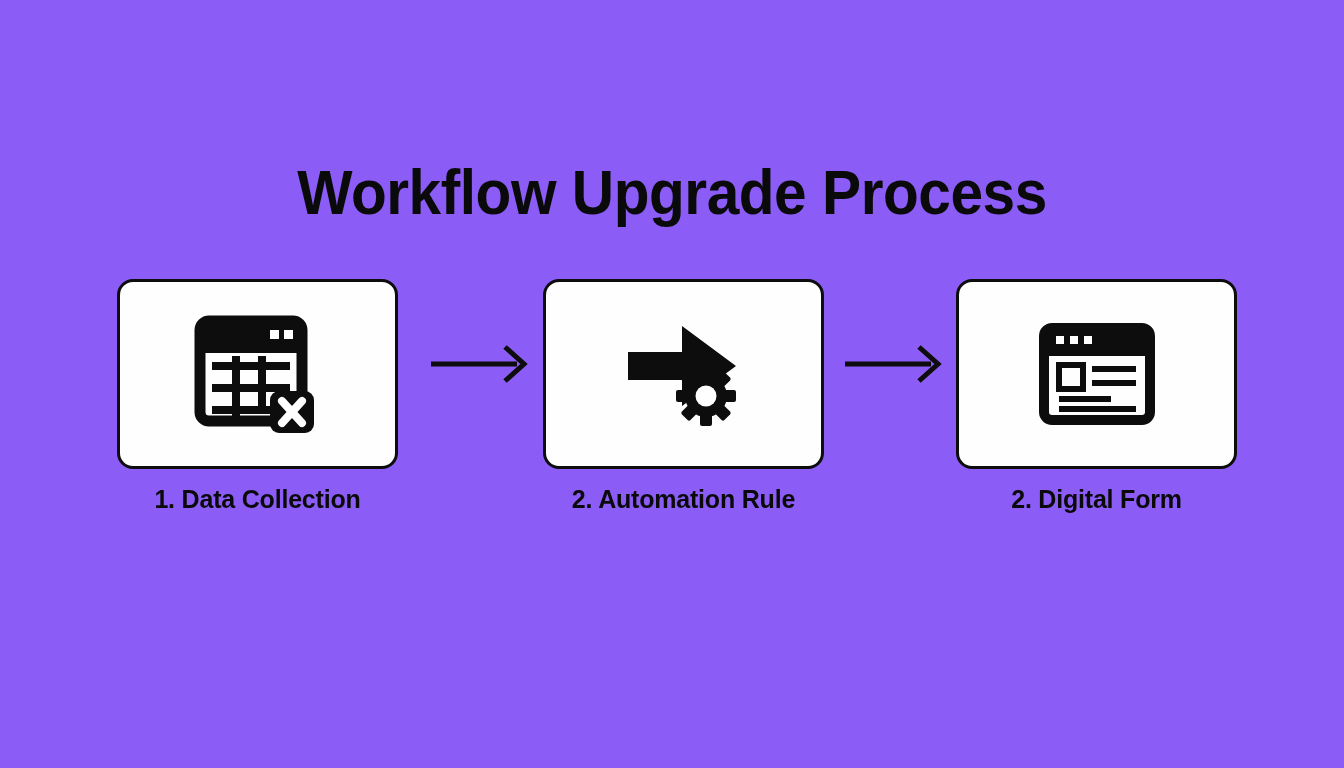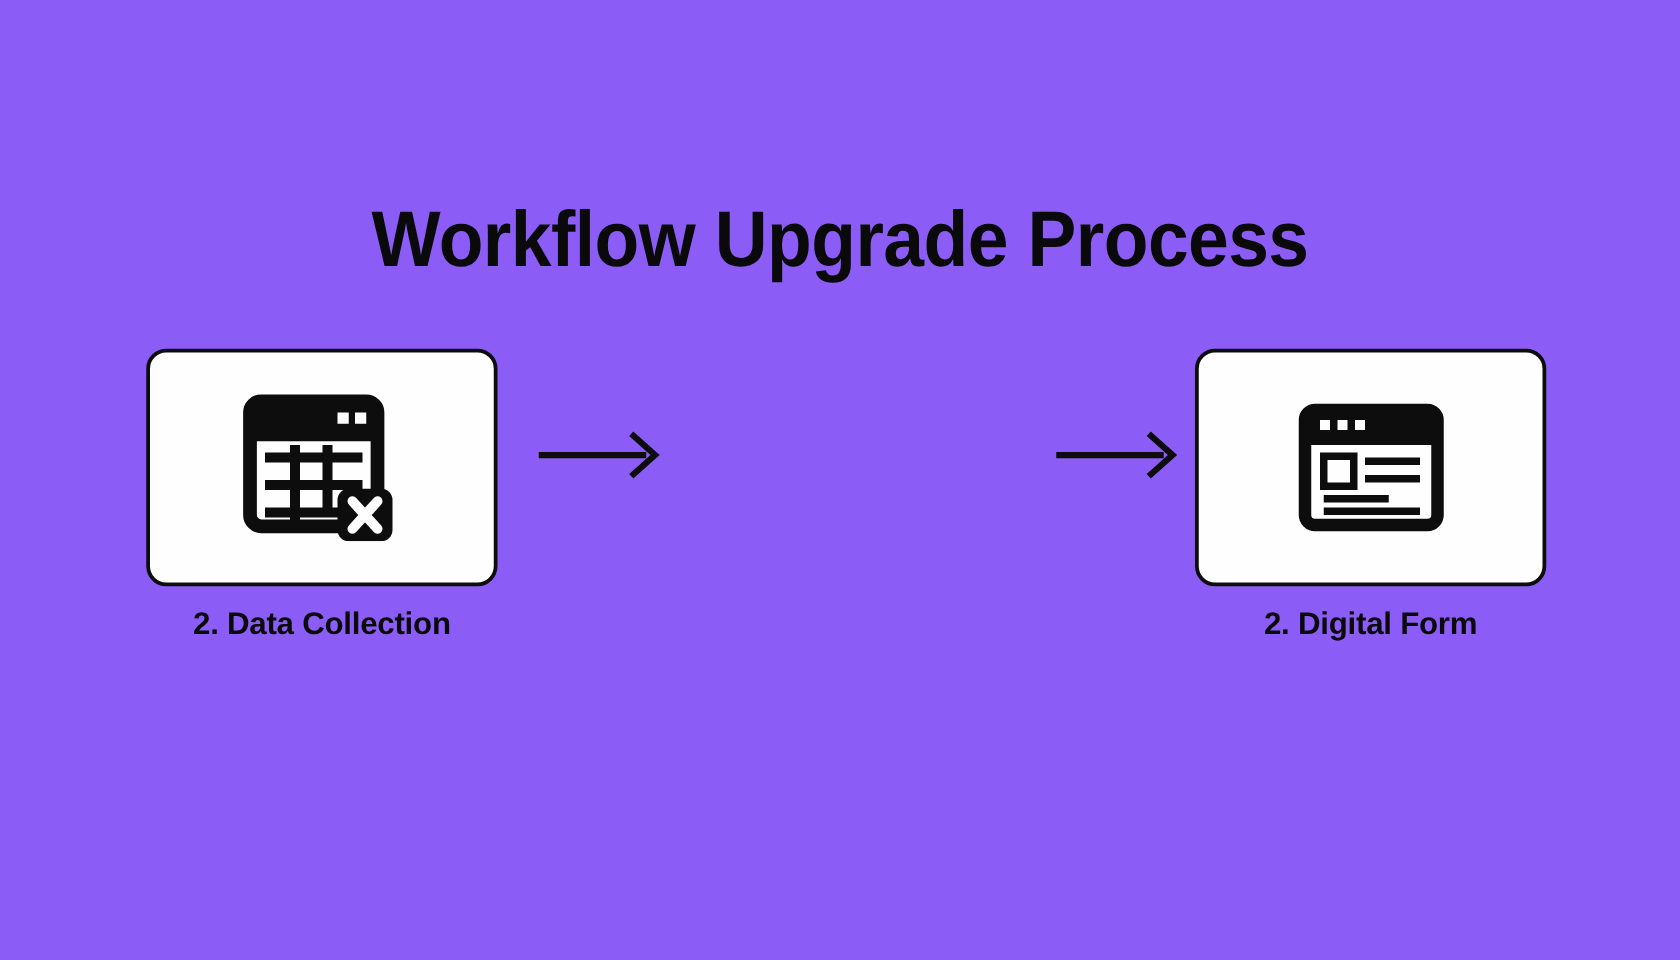--- a/index.html
+++ b/index.html
@@ -126,30 +126,52 @@
             <rect x="64" y="41" width="8" height="54" fill="#0d0d0d"></rect>
 
             <rect x="76" y="76" width="44" height="42" rx="9" ry="9" fill="#0d0d0d"></rect>
             <g stroke="#fefefe" stroke-width="8" stroke-linecap="round">
               <line x1="88" y1="86" x2="108" y2="108"></line>
               <line x1="108" y1="86" x2="88" y2="108"></line>
             </g>
           </svg>
         </span>
       </div>
-      <div class="step-label">2. Data Collection</div>
+      <div class="step-label">1. Data Collection</div>
     </div>
 
     <div class="connector connector-1">
       <svg width="106" height="46" viewBox="0 0 106 46" aria-hidden="true">
         <line x1="2" y1="23" x2="88" y2="23" stroke="#0d0d0d" stroke-width="5"></line>
         <polyline points="76,6 95,23 76,40" fill="none" stroke="#0d0d0d" stroke-width="5" stroke-linecap="butt" stroke-linejoin="miter"></polyline>
       </svg>
     </div>
 
+    <div class="step step-2">
+      <div class="step-box">
+        <span class="icon-wrap">
+          <svg class="icon-svg" width="120" height="112" viewBox="0 0 120 112" aria-hidden="true">
+
+            <path d="M4 34 H58 V8 L112 48 L58 88 V62 H4 Z" fill="#0d0d0d"></path>
+
+            <g fill="#0d0d0d" transform="translate(82,78)">
+              <g>
+                <rect x="-6" y="-30" width="12" height="60" rx="2"></rect>
+                <rect x="-30" y="-6" width="60" height="12" rx="2"></rect>
+                <rect x="-6" y="-30" width="12" height="60" rx="2" transform="rotate(45)"></rect>
+                <rect x="-30" y="-6" width="60" height="12" rx="2" transform="rotate(45)"></rect>
+                <circle cx="0" cy="0" r="21"></circle>
+              </g>
+              <circle cx="0" cy="0" r="10.5" fill="#fefefe"></circle>
+            </g>
+          </svg>
+        </span>
+      </div>
+      <div class="step-label">2. Automation Rule</div>
+    </div>
 
     <div class="connector connector-2">
       <svg width="106" height="46" viewBox="0 0 106 46" aria-hidden="true">
         <line x1="2" y1="23" x2="88" y2="23" stroke="#0d0d0d" stroke-width="5"></line>
         <polyline points="76,6 95,23 76,40" fill="none" stroke="#0d0d0d" stroke-width="5" stroke-linecap="butt" stroke-linejoin="miter"></polyline>
       </svg>
     </div>
 
     <div class="step step-3">
       <div class="step-box">

